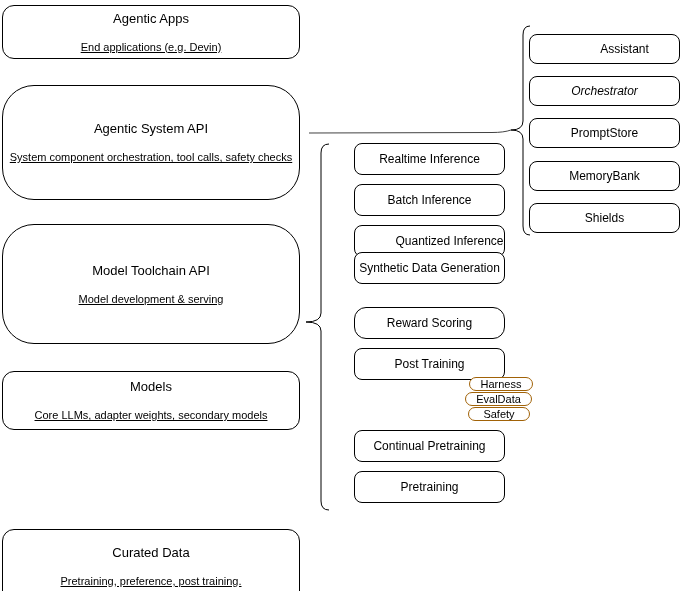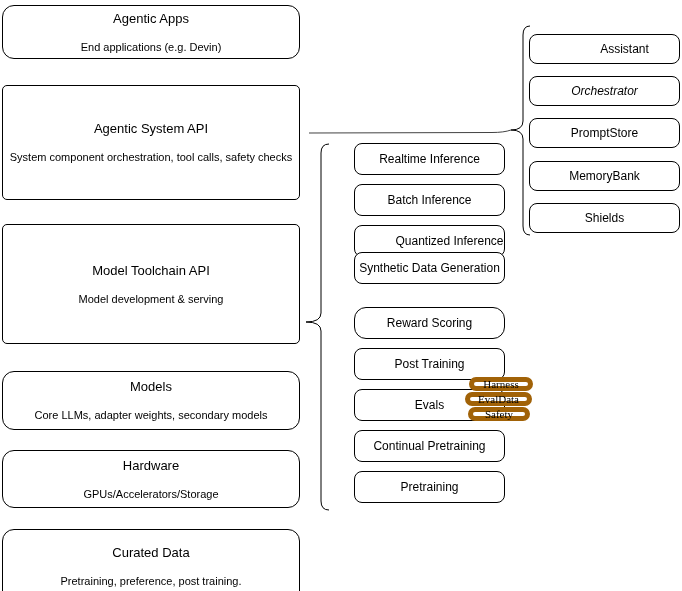--- a/index.html
+++ b/index.html
@@ -20,23 +20,23 @@
     border: 1px solid #000;
     background: #fff;
     display: flex;
     flex-direction: column;
     align-items: center;
     justify-content: center;
     text-align: center;
     gap: 11px;
   }
   .lbox .t { font-size: 13px; line-height: 15px; }
-  .lbox .s { font-size: 11px; line-height: 13px; margin-top: 4px; white-space: nowrap; }
+  .lbox .s { font-size: 11px; line-height: 13px; margin-top: 4px; white-space: nowrap; text-decoration: underline; }
   .r12 { border-radius: 12px; }
-  .r28 { border-radius: 5px; }
+  .r28 { border-radius: 32px; }
   .mbox {
     position: absolute;
     left: 330px;
     width: 151px;
     height: 32px;
     box-sizing: border-box;
     border: 1px solid #000;
     border-radius: 8px;
     background: #fff;
     display: flex;
@@ -58,30 +58,29 @@
     background: #fff;
     display: flex;
     align-items: center;
     justify-content: center;
     font-size: 12px;
     z-index: 1;
   }
   .pill {
     position: absolute;
     box-sizing: border-box;
-    border: 5px solid #a16207;
+    border: 1px solid #a16207;
     border-radius: 8px;
     background: #fff;
     display: flex;
     align-items: center;
     justify-content: center;
     font-size: 11px;
     line-height: 12px;
     z-index: 3;
-    font-family: Liberation Serif, serif;
   }
   #overlay {
     position: absolute;
     top: 0; left: 0;
     width: 682px; height: 591px;
     pointer-events: none;
     z-index: 2;
   }
 </style>
 </head>
@@ -102,37 +101,32 @@
   <div class="lbox r28" style="top:224px; height:120px;">
     <div class="t">Model Toolchain API</div>
     <div class="s">Model development &amp; serving</div>
   </div>
 
   <div class="lbox r12" style="top:371px; height:59px;">
     <div class="t">Models</div>
     <div class="s">Core LLMs, adapter weights, secondary models</div>
   </div>
 
-  <div class="lbox r12" style="top:450px; height:58px;">
-    <div class="t">Hardware</div>
-    <div class="s">GPUs/Accelerators/Storage</div>
-  </div>
 
   <div class="lbox r12" style="top:529px; height:74px;">
     <div class="t">Curated Data</div>
     <div class="s">Pretraining, preference, post training.</div>
   </div>
 
   <div class="mbox" style="top:143px;">Realtime Inference</div>
   <div class="mbox" style="top:184px;">Batch Inference</div>
   <div class="mbox" style="top:225px;padding-left:40px;">Quantized Inference</div>
   <div class="mbox" style="top:252px;border-radius:8px;">Synthetic Data Generation</div>
   <div class="mbox" style="top:307px;border-radius:12px;">Reward Scoring</div>
   <div class="mbox" style="top:348px;">Post Training</div>
-  <div class="mbox" style="top:389px;">Evals</div>
   <div class="mbox" style="top:430px;">Continual Pretraining</div>
   <div class="mbox" style="top:471px;">Pretraining</div>
 
   <div class="pill" style="left:469px; top:377px; width:64px; height:14px;">Harness</div>
   <div class="pill" style="left:465px; top:392px; width:67px; height:14px;">EvalData</div>
   <div class="pill" style="left:468px; top:407px; width:62px; height:14px;">Safety</div>
 
   <div class="rbox" style="top:34px;padding-left:40px;">Assistant</div>
   <div class="rbox" style="top:76px;font-style:italic;">Orchestrator</div>
   <div class="rbox" style="top:118px;">PromptStore</div>

